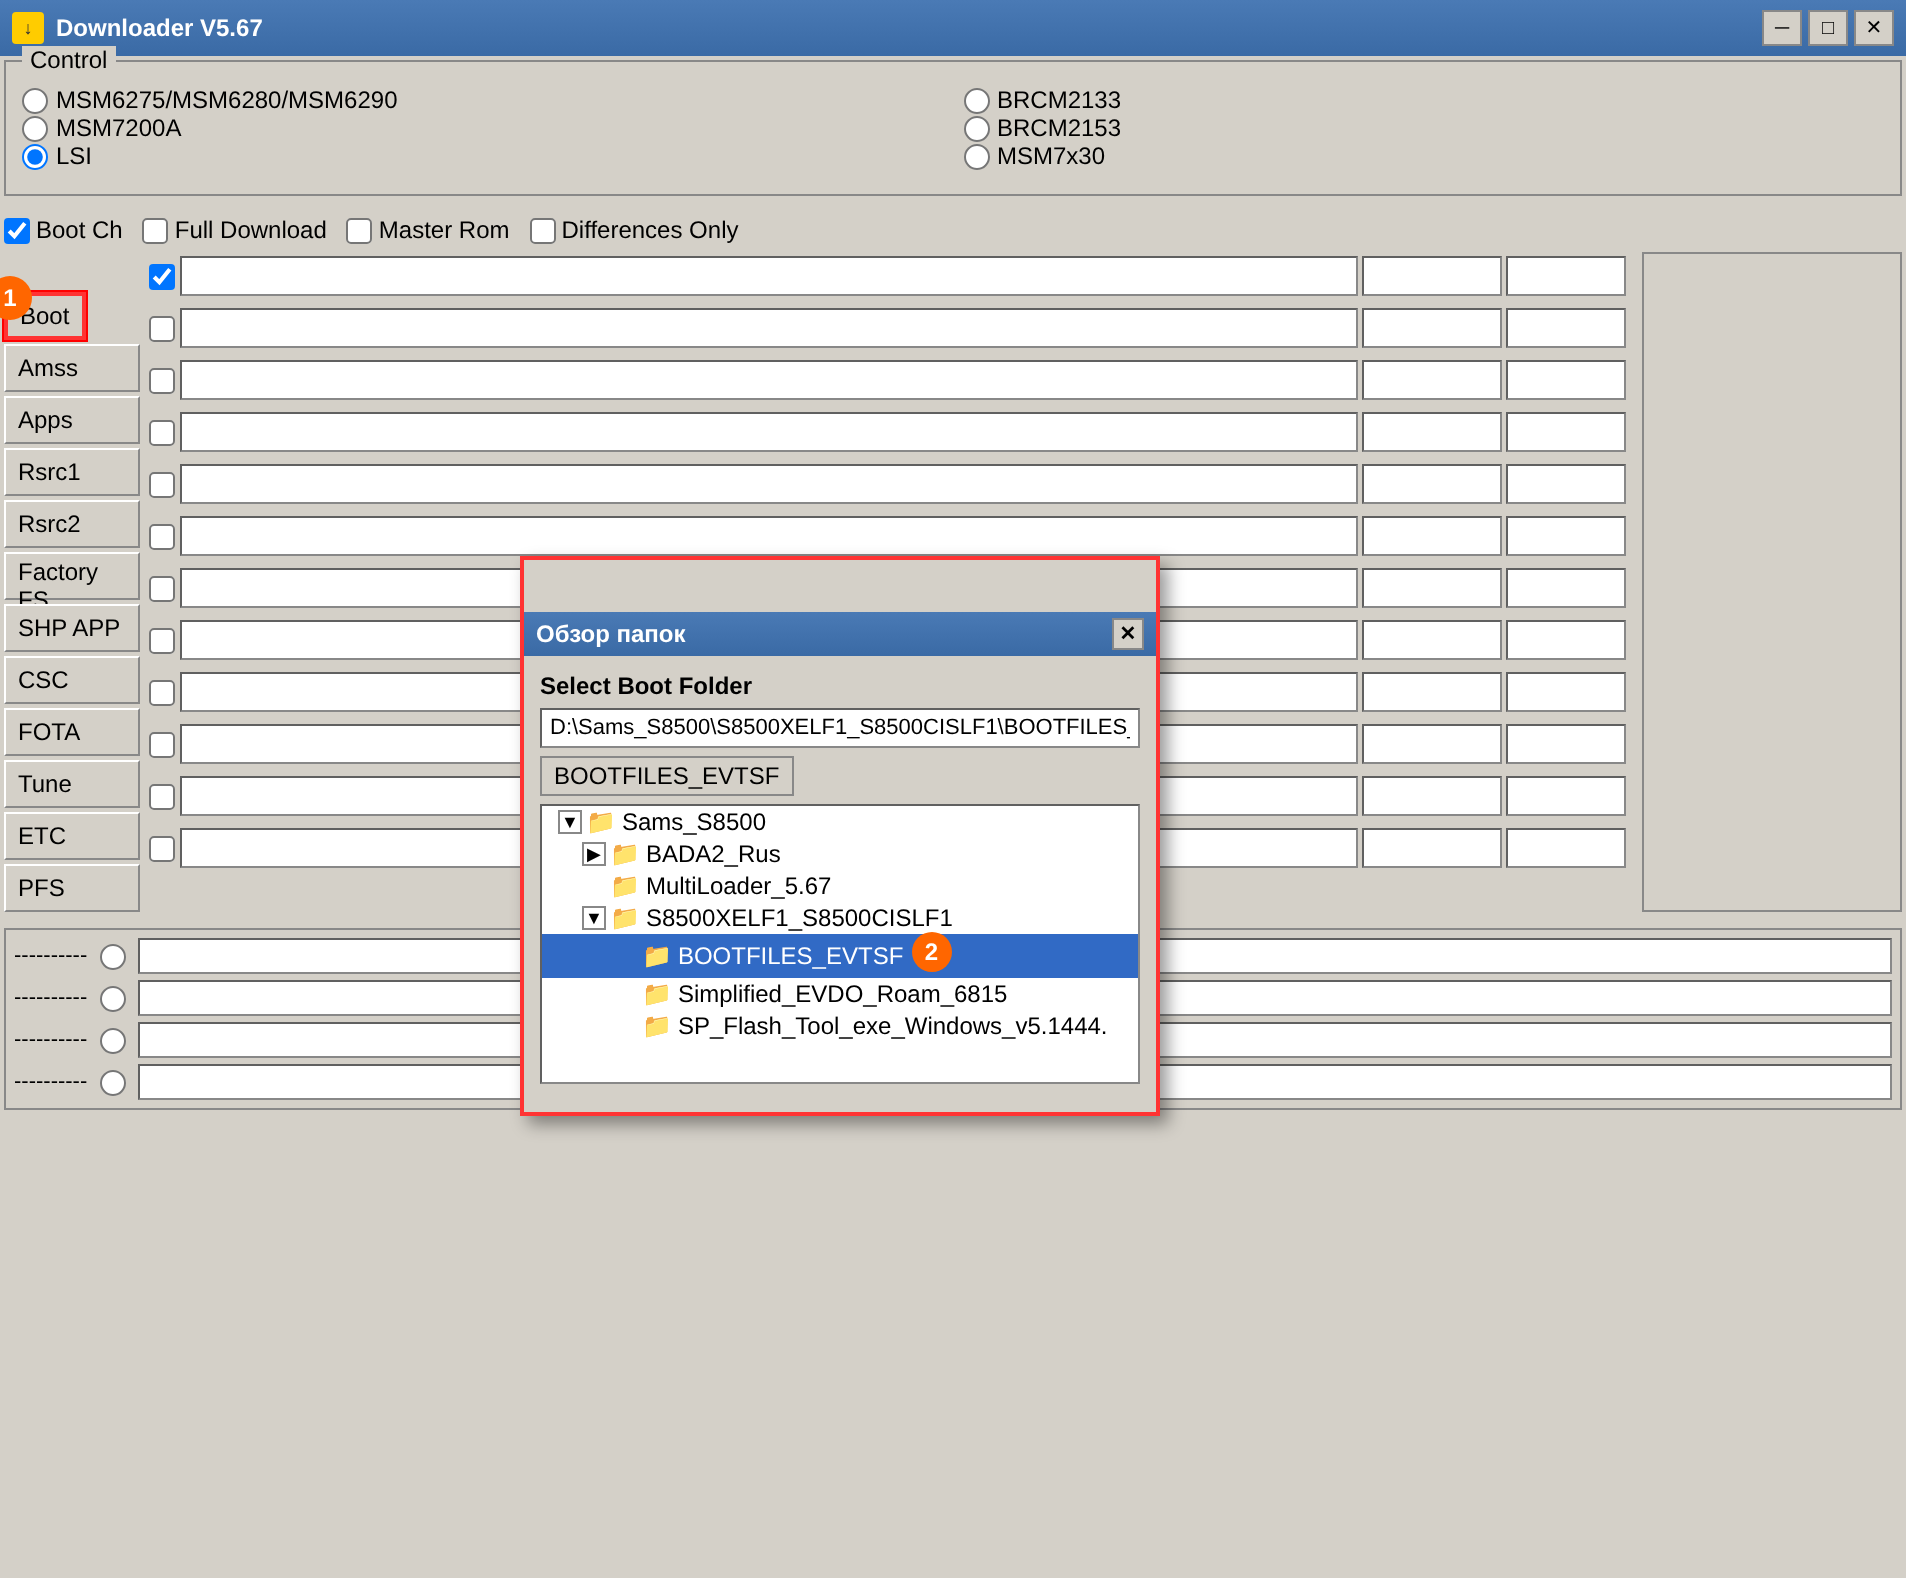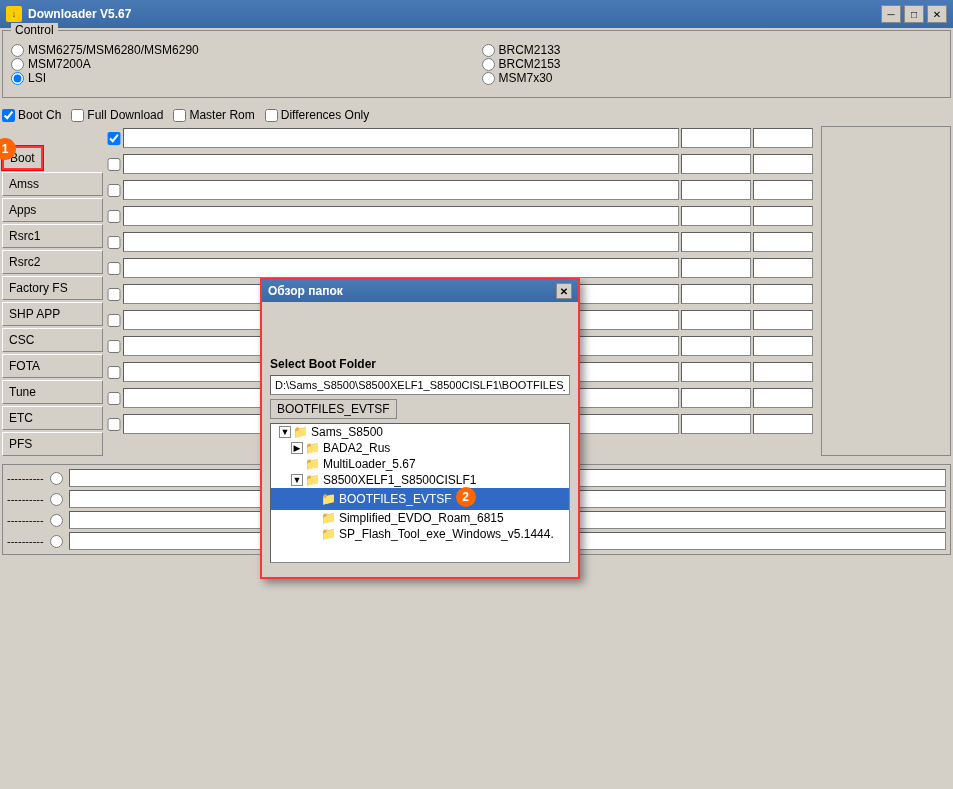--- a/index.html
+++ b/index.html
@@ -164,21 +164,21 @@
       height: 20px;
       border: 1px solid #888;
       border-top-color: #606060;
       border-left-color: #606060;
       background: white;
       padding: 0 2px;
       font-size: 11px;
     }
 
     .left-column {
-      width: 101px;
+      width: 68px;
       display: flex;
       flex-direction: column;
       gap: 2px;
     }
 
     .bottom-row {
       display: flex;
       align-items: center;
       gap: 4px;
     }
@@ -215,20 +215,21 @@
 
     .modal-titlebar {
       background: linear-gradient(to bottom, #4a7ab5, #3a6aa5);
       color: white;
       padding: 3px 6px;
       font-size: 12px;
       font-weight: bold;
       display: flex;
       align-items: center;
       justify-content: space-between;
+      margin-top: 26px;
     }
 
     .modal-close-btn {
       width: 16px;
       height: 16px;
       background: #d4d0c8;
       border: 1px solid #888;
       font-size: 10px;
       cursor: pointer;
       display: flex;
@@ -239,21 +240,20 @@
     }
 
     .modal-body {
       padding: 8px;
     }
 
     .modal-label {
       font-size: 12px;
       margin-bottom: 4px;
       font-weight: bold;
-      margin-top: 47px;
     }
 
     .modal-path {
       width: 100%;
       height: 20px;
       border: 1px solid #888;
       border-top-color: #606060;
       border-left-color: #606060;
       background: white;
       padding: 0 4px;

